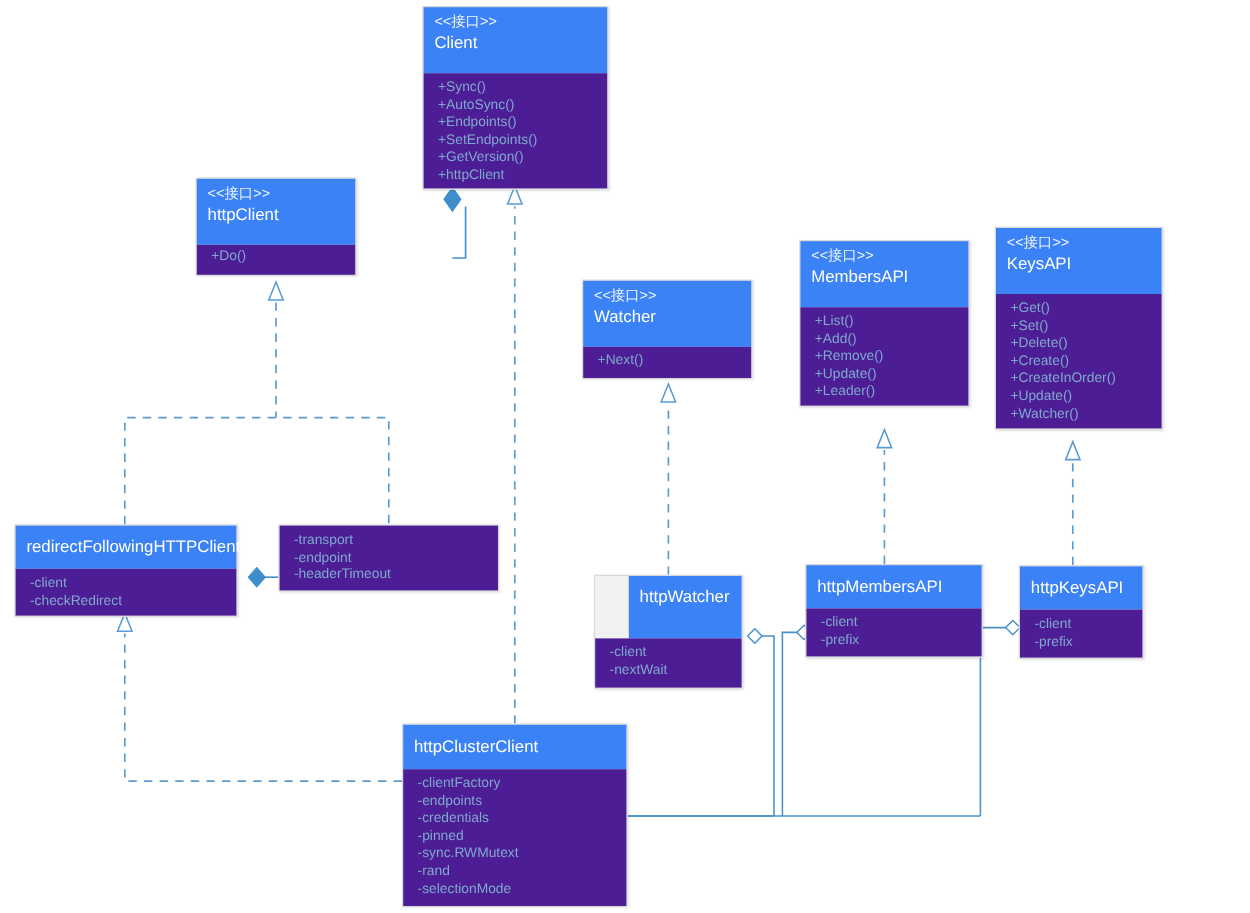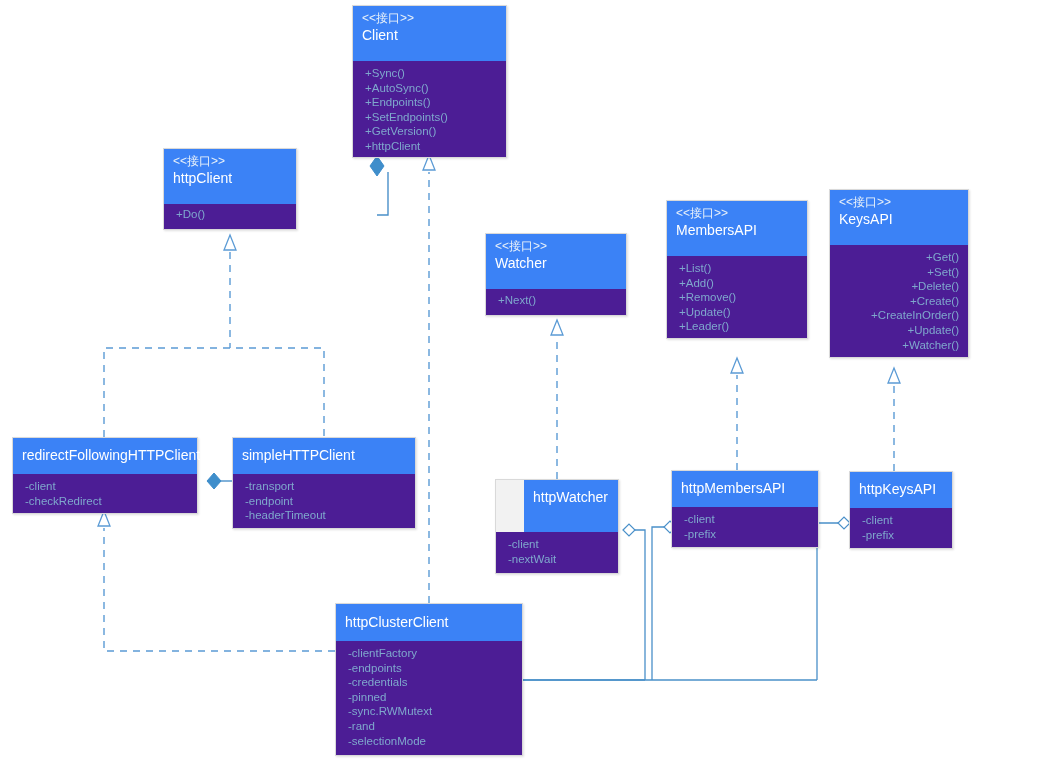--- a/index.html
+++ b/index.html
@@ -206,21 +206,21 @@
       <span class="uml-member">+Update()</span>
       <span class="uml-member">+Leader()</span>
     </div>
   </div>
 
   <div class="uml-class" style="left:829px; top:189px; width:140px;">
     <div class="uml-header" style="height:55px;">
       <span class="uml-stereotype">&lt;&lt;接口&gt;&gt;</span>
       <span class="uml-name">KeysAPI</span>
     </div>
-    <div class="uml-body" style="height:112px;text-align:right;">
+    <div class="uml-body" style="height:112px;">
       <span class="uml-member">+Get()</span>
       <span class="uml-member">+Set()</span>
       <span class="uml-member">+Delete()</span>
       <span class="uml-member">+Create()</span>
       <span class="uml-member">+CreateInOrder()</span>
       <span class="uml-member">+Update()</span>
       <span class="uml-member">+Watcher()</span>
     </div>
   </div>
 
@@ -228,23 +228,20 @@
     <div class="uml-header" style="height:36px; padding-top:8px;">
       <span class="uml-name">redirectFollowingHTTPClient</span>
     </div>
     <div class="uml-body" style="height:39px;">
       <span class="uml-member">-client</span>
       <span class="uml-member">-checkRedirect</span>
     </div>
   </div>
 
   <div class="uml-class" style="left:232px; top:437px; width:184px;">
-    <div class="uml-header" style="height:36px; padding-top:8px;">
-      <span class="uml-name">simpleHTTPClient</span>
-    </div>
     <div class="uml-body" style="height:54px;">
       <span class="uml-member">-transport</span>
       <span class="uml-member">-endpoint</span>
       <span class="uml-member">-headerTimeout</span>
     </div>
   </div>
 
   <div class="uml-class" style="left:495px; top:479px; width:124px;">
     <div class="uml-header" style="height:52px; padding-top:8px;margin-left:28px;">
       <span class="uml-name">httpWatcher</span>

